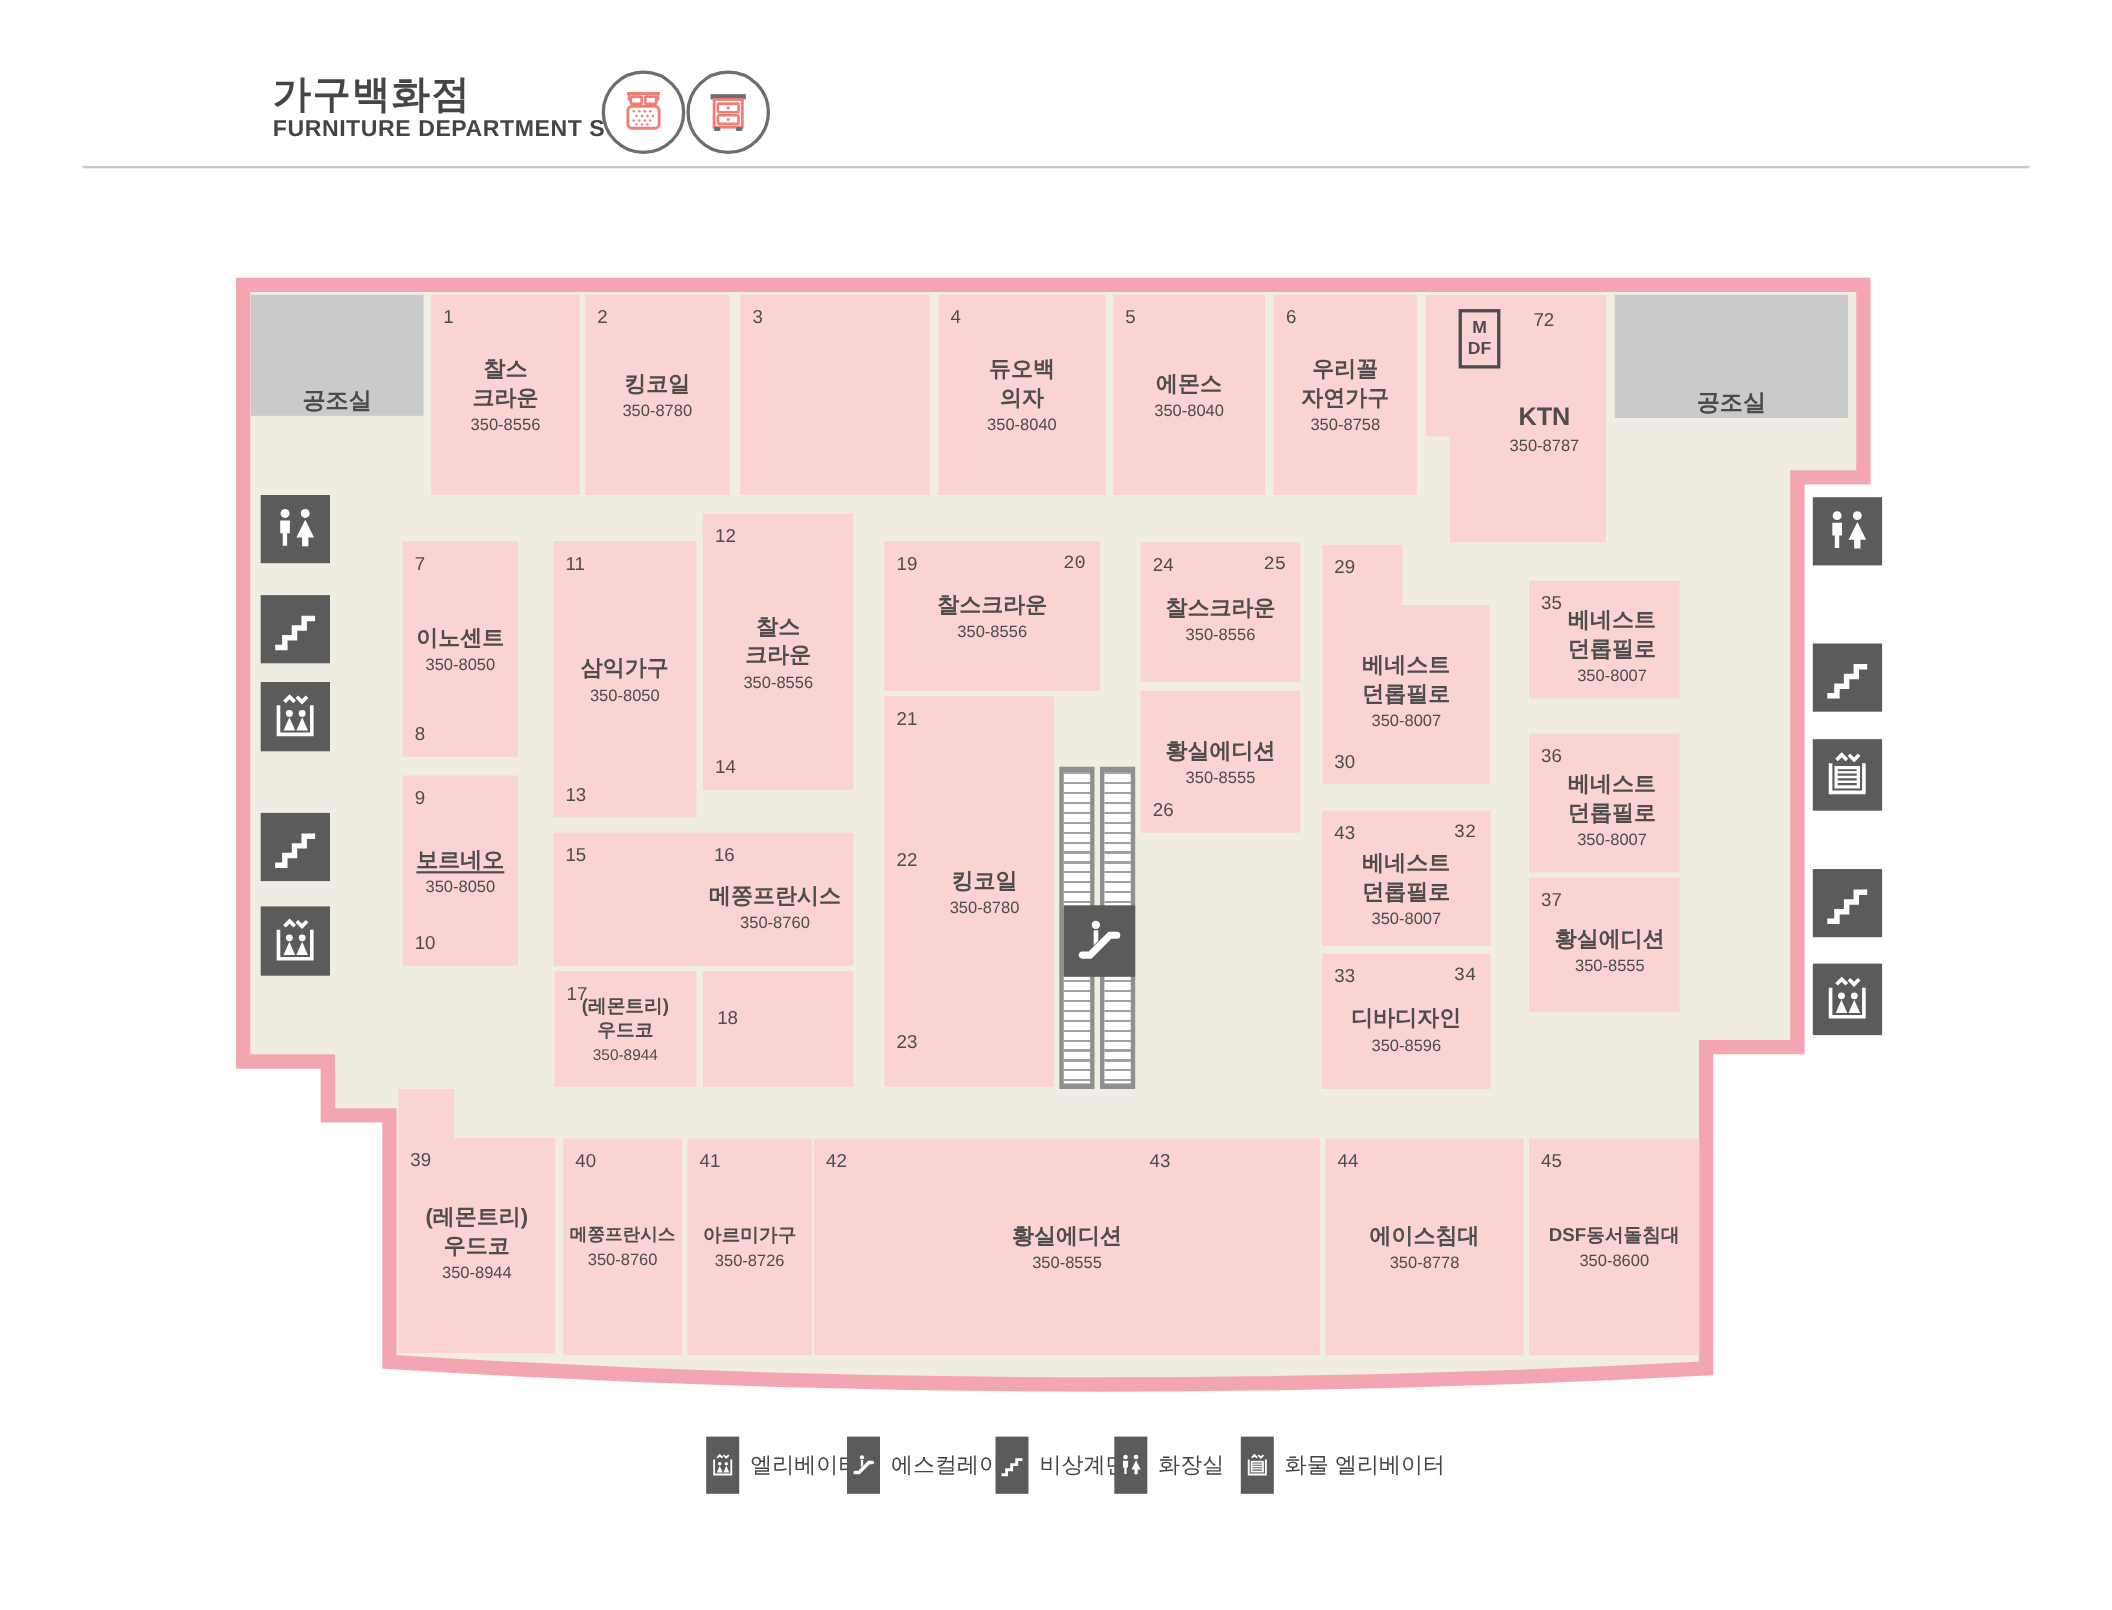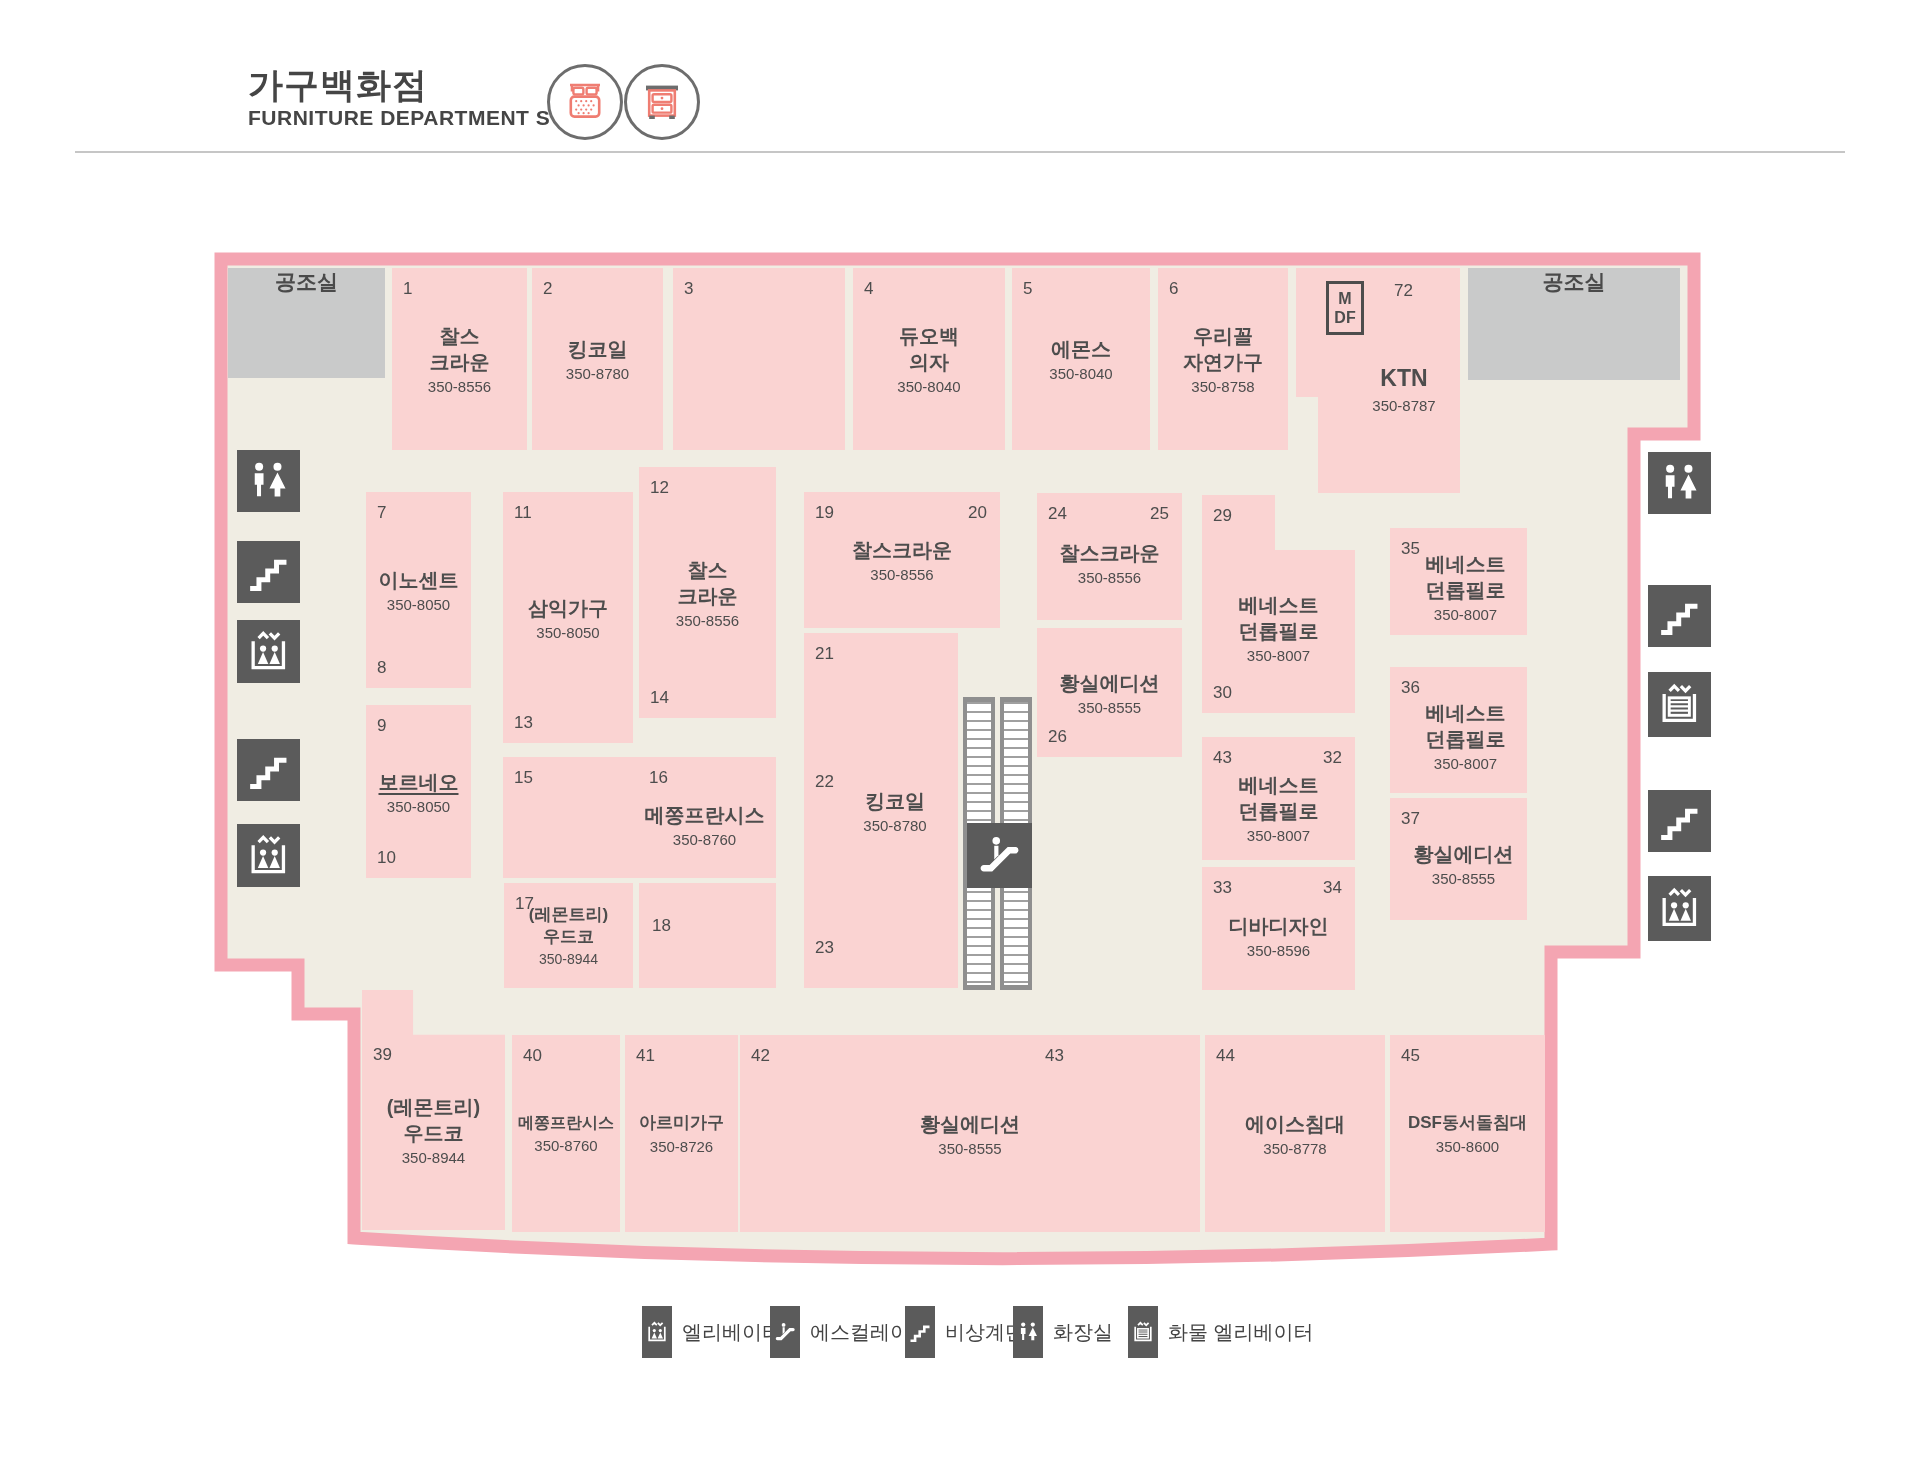--- a/index.html
+++ b/index.html
@@ -15,22 +15,22 @@
   .hcirc svg{width:48px;height:48px;}
   
   #floor-svg{position:absolute;left:0;top:0;width:1920px;height:1464px;}
   .box{position:absolute;background:#fad3d2;display:flex;align-items:center;justify-content:center;}
   .txt{text-align:center;}
   .name{font-size:20px;font-weight:700;line-height:1.3;white-space:pre-line;color:#4d4d4d;}
   .name.ul{text-decoration:underline;text-underline-offset:4px;}
   .name.sm{font-size:17px;}
   .phone{font-size:15px;margin-top:3px;color:#4d4d4d;}
   .num{position:absolute;font-size:17px;font-weight:500;color:#4d4d4d;line-height:1;}
-  .tl{left:11px;top:12px;} .tr{right:13px;top:12px;} .bl{left:11px;bottom:12px;}
-  .util{position:absolute;background:#c9caca;display:flex;align-items:flex-start;justify-content:center;
+  .tl{left:11px;top:12px;} .tr{right:13px;top:12px;font-family:Liberation Mono, monospace;} .bl{left:11px;bottom:12px;}
+  .util{position:absolute;background:#c9caca;display:flex;align-items:flex-end;justify-content:center;
         font-size:21px;font-weight:700;color:#4a4a4a;}
   .tile{position:absolute;background:#5b5b5b;color:#ffffff;display:flex;align-items:center;justify-content:center;}
   .tile svg{width:74%;height:74%;}
   .mdf{position:absolute;left:30px;top:13px;width:24px;padding:5px 4px;border:3px solid #4d4d4d;
        font-weight:700;font-size:16px;line-height:1.2;text-align:center;word-break:break-all;color:#4d4d4d;}
   .esc-strip{position:absolute;width:24px;background:repeating-linear-gradient(180deg,#a0a0a0 0 2px,#ffffff 2px 9px);
              border-left:4px solid #8f8f8f;border-right:4px solid #8f8f8f;
              border-top:5px solid #8f8f8f;border-bottom:5px solid #8f8f8f;}
   
   .lg-tile{position:absolute;width:30px;height:52px;background:#5b5b5b;color:#fff;

